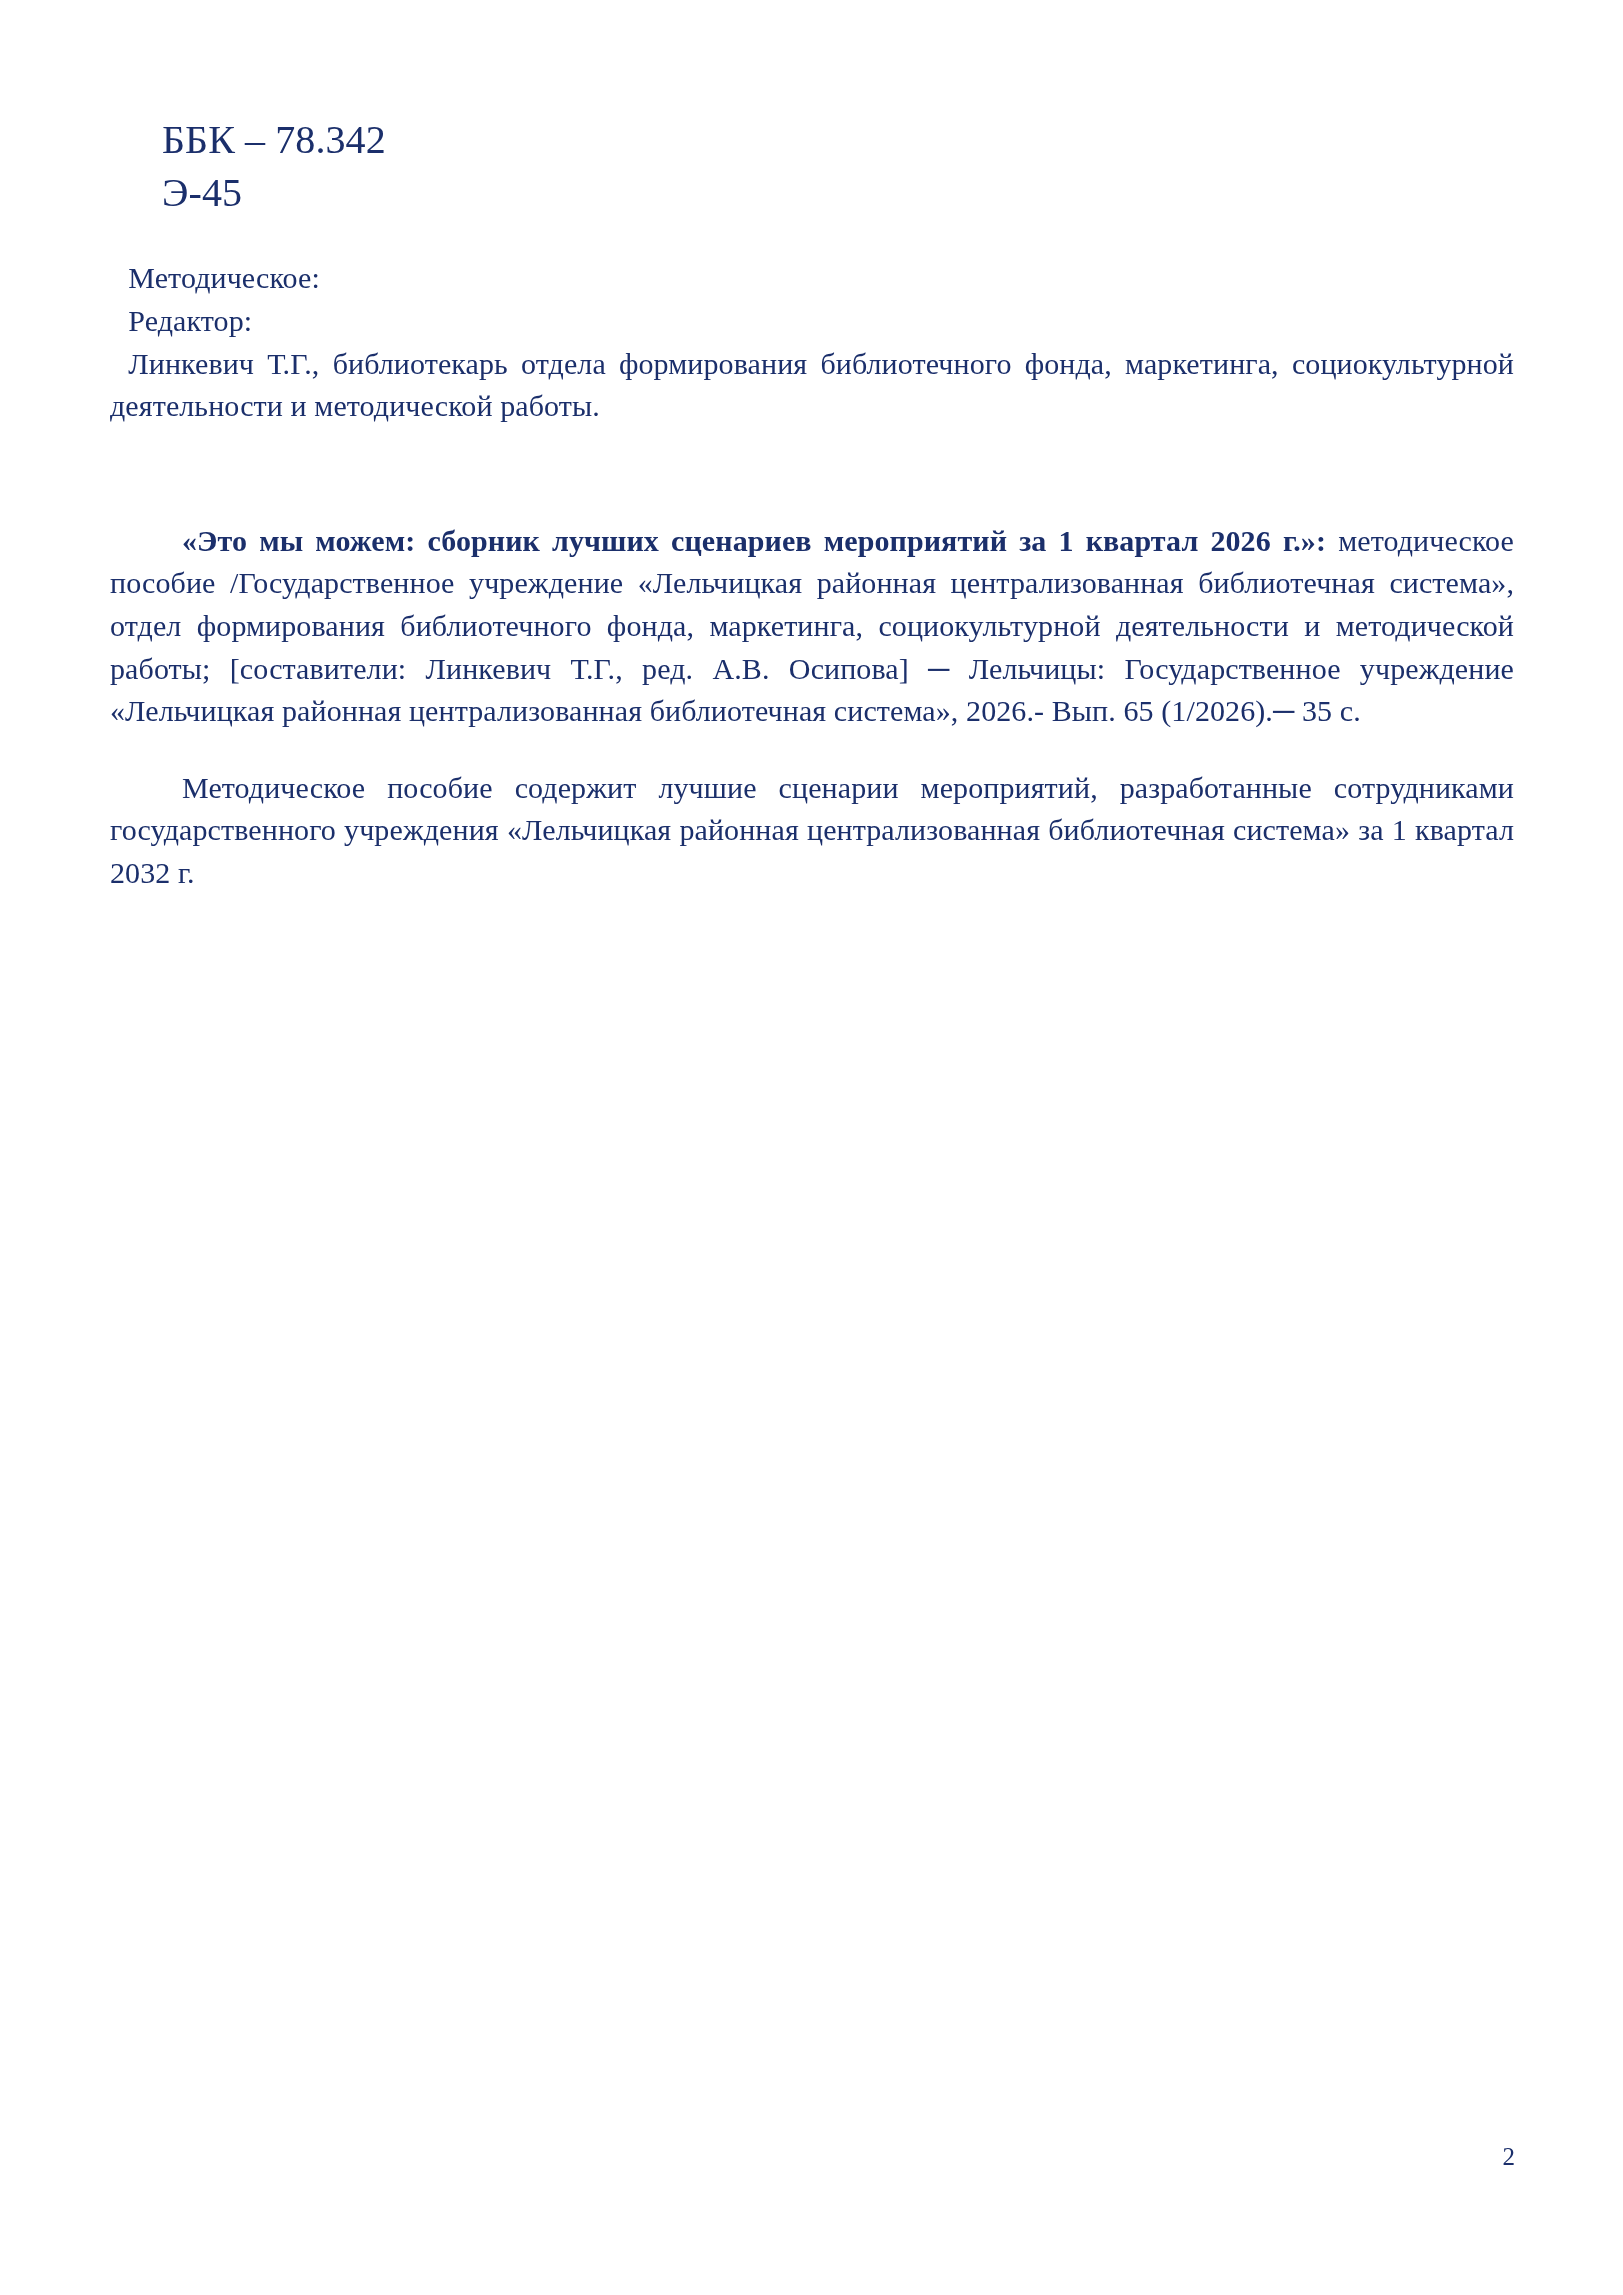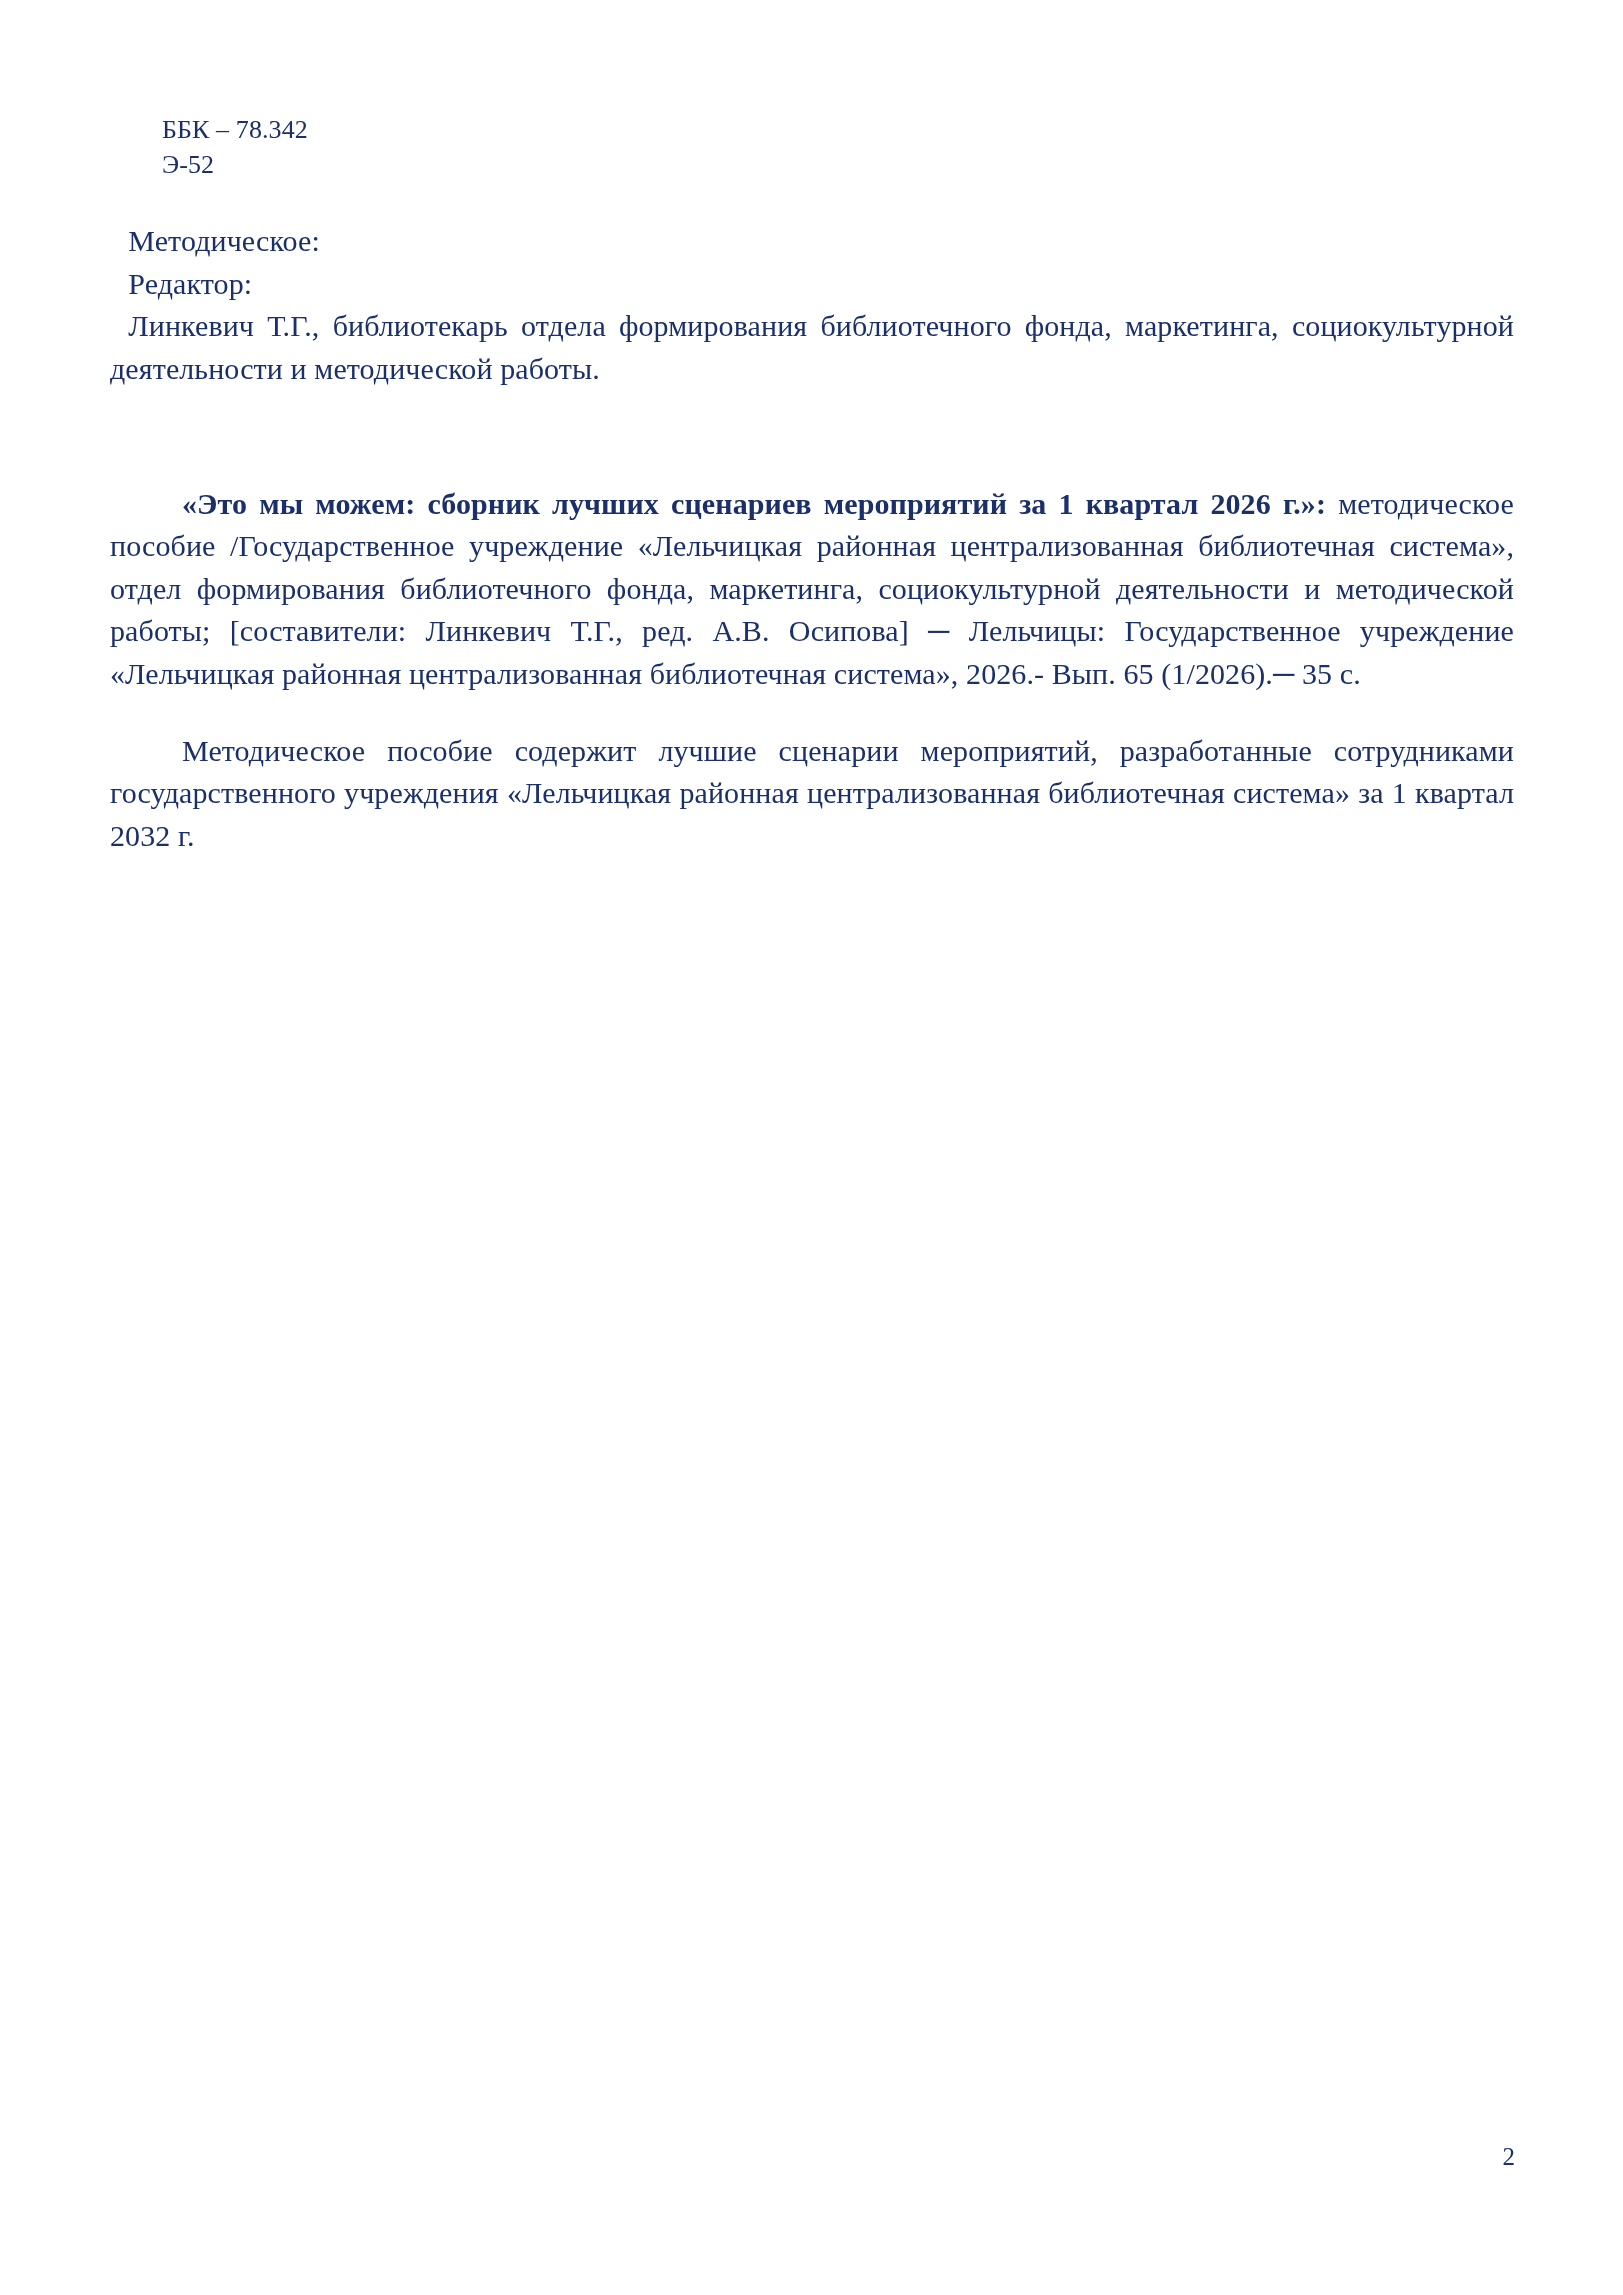--- a/index.html
+++ b/index.html
@@ -21,21 +21,21 @@
     background: #ffffff;
   }
   .content {
     position: absolute;
     left: 110px;
     top: 113px;
     width: 1404px;
   }
   .bbk-block {
     margin-left: 52px;
-    font-size: 26px;
+    font-size: 40px;
     line-height: 1.33;
     letter-spacing: 0.1px;
   }
   .bbk-line {
     white-space: pre;
   }
   .block-gap-1 { height: 38px; }
   .block-gap-2 { height: 92px; }
   .block-gap-3 { height: 34px; }
 
@@ -75,21 +75,21 @@
 </style>
 </head>
 <body>
 
 <div class="page">
 
   <div class="content">
 
     <div class="bbk-block">
       <div class="bbk-line">ББК – 78.342</div>
-      <div class="bbk-line">Э-52</div>
+      <div class="bbk-line">Э-45</div>
     </div>
 
     <div class="block-gap-1"></div>
 
     <p class="doc nojust indent-small">Методическое:</p>
     <p class="doc nojust indent-small">Редактор:</p>
     <p class="doc indent-small">Линкевич Т.Г., библиотекарь отдела формирования библиотечного фонда, маркетинга, социокультурной деятельности и методической работы.</p>
 
     <div class="block-gap-2"></div>
 

